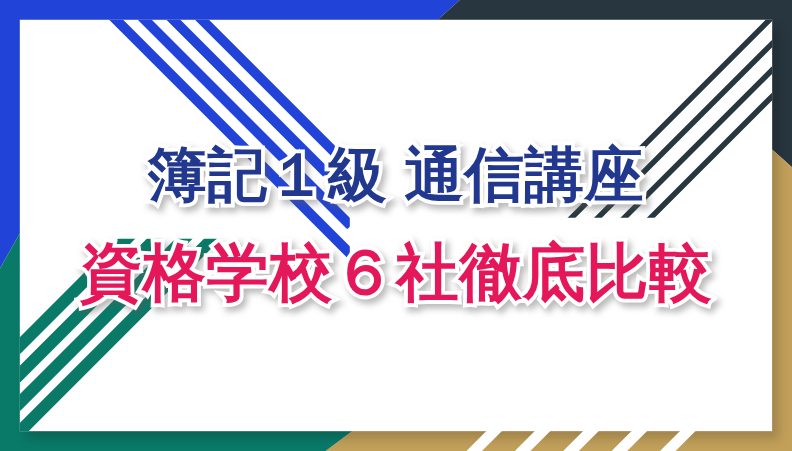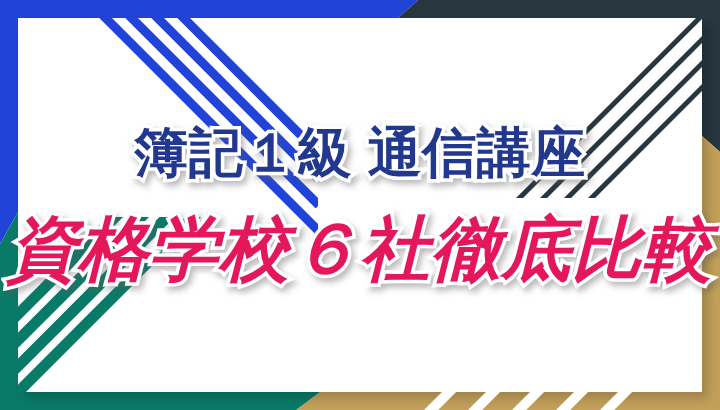--- a/index.html
+++ b/index.html
@@ -169,21 +169,21 @@
     white-space: nowrap;
     text-align: center;
     
     -webkit-text-stroke: 7px #ffffff;
     paint-order: stroke fill;
     filter: drop-shadow(3px 4px 3px rgba(90,90,90,0.42));
   }
 
   .tline-1 { font-size: 54px; color: #22388e; }
   .tline-2 { font-size: 56px; color: #22388e; margin-top: 6px; }
-  .tline-3 { font-size: 70px; color: #e3175a; margin-top: 23px; font-style: italic; }
+  .tline-3 { font-size: 57px; color: #e3175a; margin-top: 23px; }
 </style>
 </head>
 <body>
 
 <div id="banner">
 
   <div class="band band-blue"></div>
   <div class="band band-navy"></div>
   <div class="band band-gold"></div>
   <div class="band band-teal"></div>

